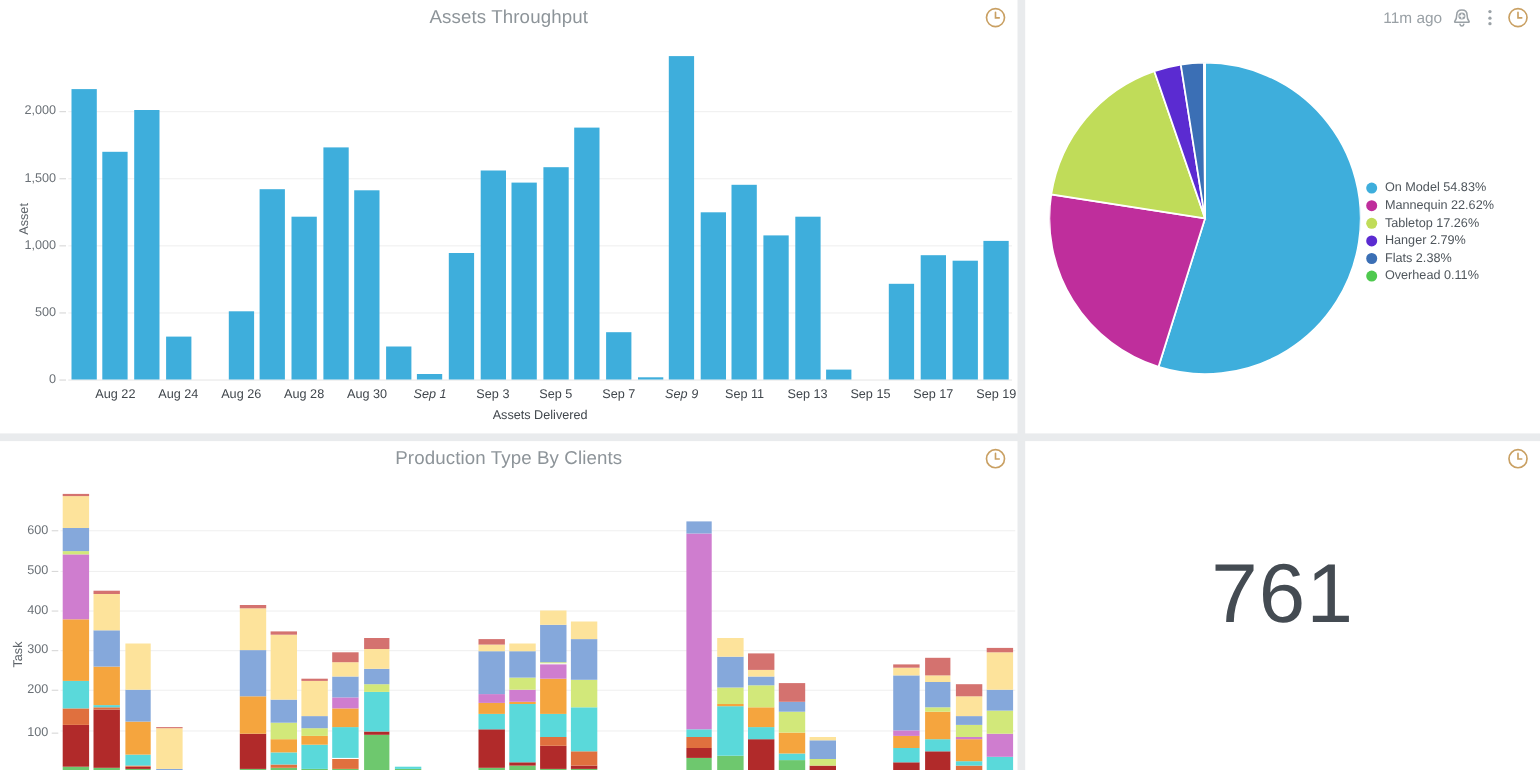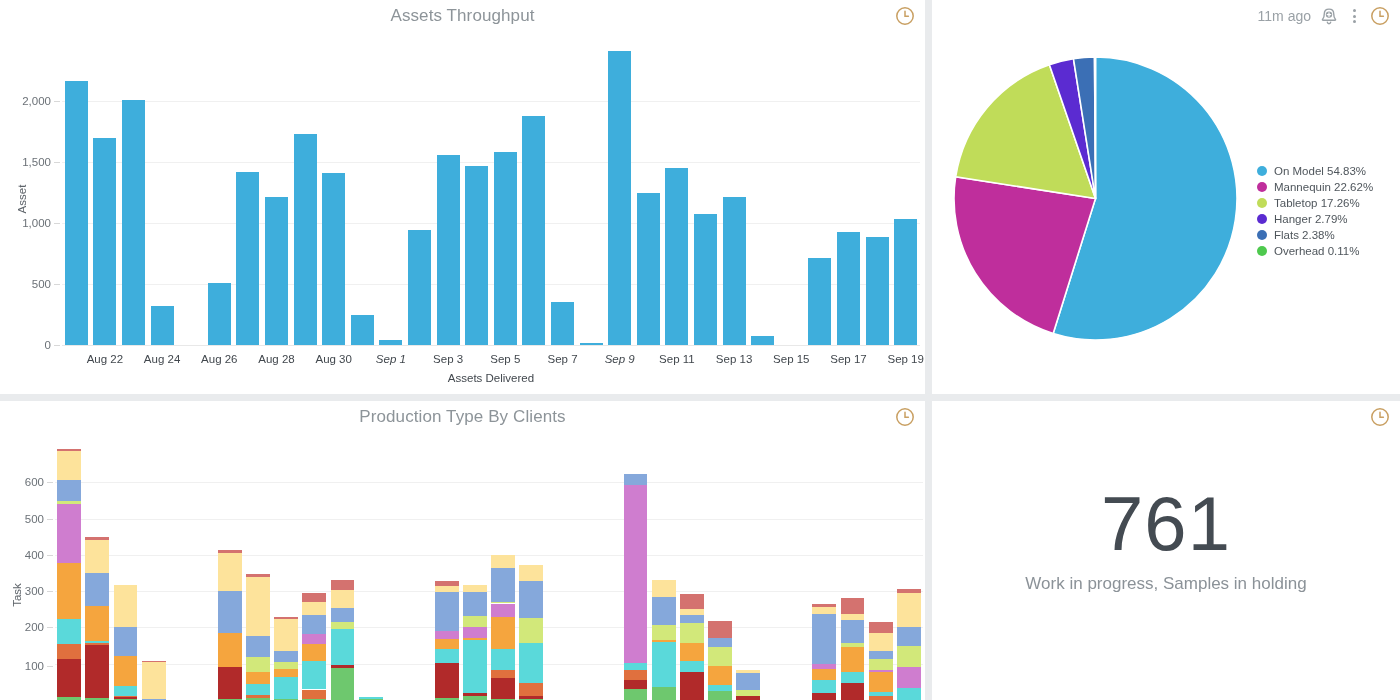--- a/index.html
+++ b/index.html
@@ -207,21 +207,21 @@
       <div class="pie-area" id="pie-area" style="left:22px; top:57px; width:283px; height:283px;">
           <svg width="283" height="283" viewBox="0 0 283 283" class="pie-svg">
             <path d="M 141.5 141.5 L 141.5 0 A 141.5 141.5 0 1 1 99.16748613433396 276.51928851024655 Z" fill="#3eaedc" stroke="#ffffff" stroke-width="1.6"></path>
             <path d="M 141.5 141.5 L 99.16748613433396 276.51928851024655 A 141.5 141.5 0 0 1 1.683824692955909 119.73564559859594 Z" fill="#bf2e9c" stroke="#ffffff" stroke-width="1.6"></path>
             <path d="M 141.5 141.5 L 1.683824692955909 119.73564559859594 A 141.5 141.5 0 0 1 95.40898711603788 7.717084306962278 Z" fill="#c0dc59" stroke="#ffffff" stroke-width="1.6"></path>
             <path d="M 141.5 141.5 L 95.40898711603788 7.717084306962278 A 141.5 141.5 0 0 1 119.45015307502803 1.7285642536884325 Z" fill="#5b2bd1" stroke="#ffffff" stroke-width="1.6"></path>
             <path d="M 141.5 141.5 L 119.45015307502803 1.7285642536884325 A 141.5 141.5 0 0 1 140.52193218784655 0.003380311207337172 Z" fill="#3b6fb5" stroke="#ffffff" stroke-width="1.6"></path>
             <path d="M 141.5 141.5 L 140.52193218784655 0.003380311207337172 A 141.5 141.5 0 0 1 141.49999999999986 0 Z" fill="#4ec94e" stroke="#ffffff" stroke-width="1.6"></path>
           </svg>
         </div>
-      <div class="pie-legend" id="pie-legend" style="left:325px; top:163px;">
+      <div class="pie-legend" id="pie-legend" style="left:310px; top:163px;">
           <div class="leg-row">
             <span class="leg-dot" style="background: rgb(62, 174, 220);"></span>
             <span class="leg-txt">On Model 54.83%</span>
           </div>
           <div class="leg-row">
             <span class="leg-dot" style="background: rgb(191, 46, 156);"></span>
             <span class="leg-txt">Mannequin 22.62%</span>
           </div>
           <div class="leg-row">
             <span class="leg-dot" style="background: rgb(192, 220, 89);"></span>
@@ -439,17 +439,16 @@
     <div class="head-right">
       <span class="icon clock-icon">
         <svg width="20" height="20" viewBox="0 0 20 20">
           <circle cx="10" cy="10" r="8.2" fill="none" stroke="#c9a063" stroke-width="1.5"></circle>
           <path d="M10 5.2 L10 10.3 L13.4 10.3" fill="none" stroke="#c9a063" stroke-width="1.5" stroke-linecap="round"></path>
         </svg>
       </span>
     </div>
     <div class="kpi">
       <div class="kpi-num">761</div>
-      <div class="kpi-sub">Work in progress, Samples in holding</div>
     </div>
   </div>
 
 </div>
 
 </body></html>

